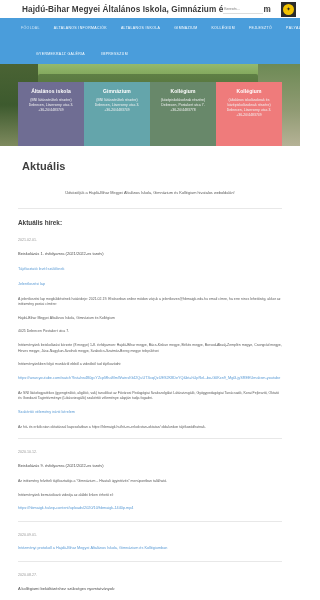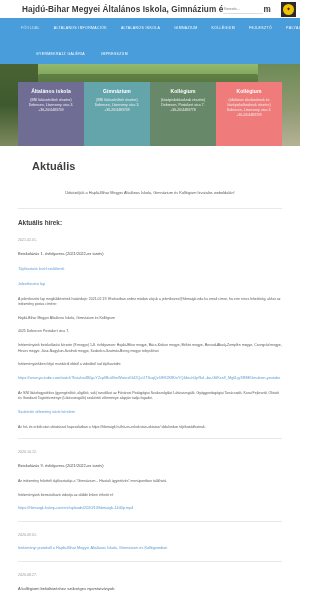--- a/index.html
+++ b/index.html
@@ -80,21 +80,21 @@
   }
   .card{
     flex:1;padding:6px 3px 0 3px;box-sizing:border-box;text-align:center;
     display:flex;flex-direction:column;align-items:center;cursor:pointer;
   }
   .card-title{font-size:5px;font-weight:bold;color:#ffffff;margin-bottom:4px;letter-spacing:.1px;}
   .card-line{font-size:3.4px;color:#f3f3f3;line-height:1.45;letter-spacing:.05px;}
   
   .main{padding:0 18px;box-sizing:border-box;}
   .page-title{
-    font-size:11px;font-weight:bold;color:#3f3f3f;margin:14px 0 18px 14px;letter-spacing:.1px;
+    font-size:11px;font-weight:bold;color:#3f3f3f;margin:14px 0 18px 4px;letter-spacing:.1px;
   }
   .welcome{
     font-size:3.9px;color:#5b5b5b;text-align:center;margin:0 0 12px 0;line-height:1.5;
   }
   .hr{height:1px;background:#e8e8e8;margin:8px 0;}
   .sec-title{font-size:6.4px;font-weight:bold;color:#3f3f3f;margin:10px 0 12px 0;}
   .date{font-size:3.6px;color:#9a9a9a;margin:11px 0 9px 0;}
   .lead{font-size:4px;color:#4d4d4d;margin:0 0 10px 0;line-height:1.5;}
   .link{font-size:3.8px;color:#5b9bd5;margin:0 0 9px 0;line-height:1.55;word-break:break-all;cursor:pointer;}
   .para{font-size:3.5px;color:#5b5b5b;margin:0 0 8px 0;line-height:1.6;}

